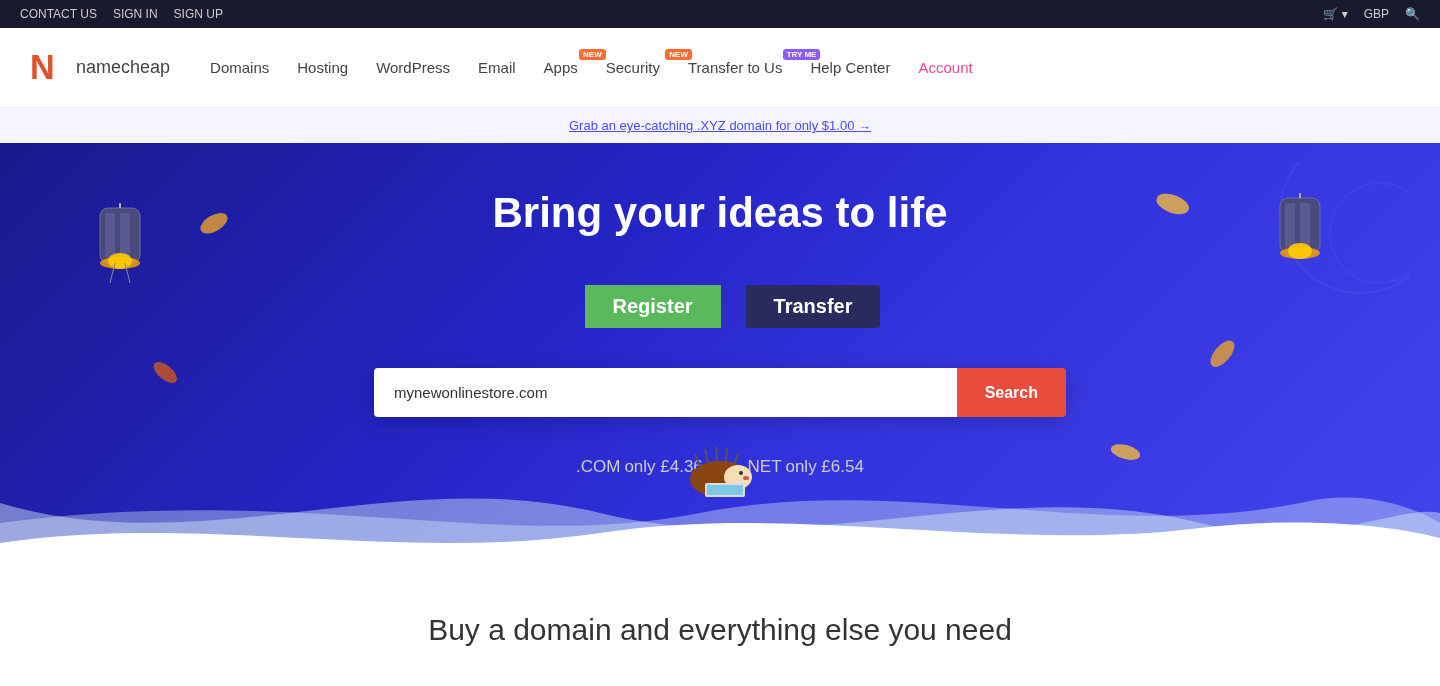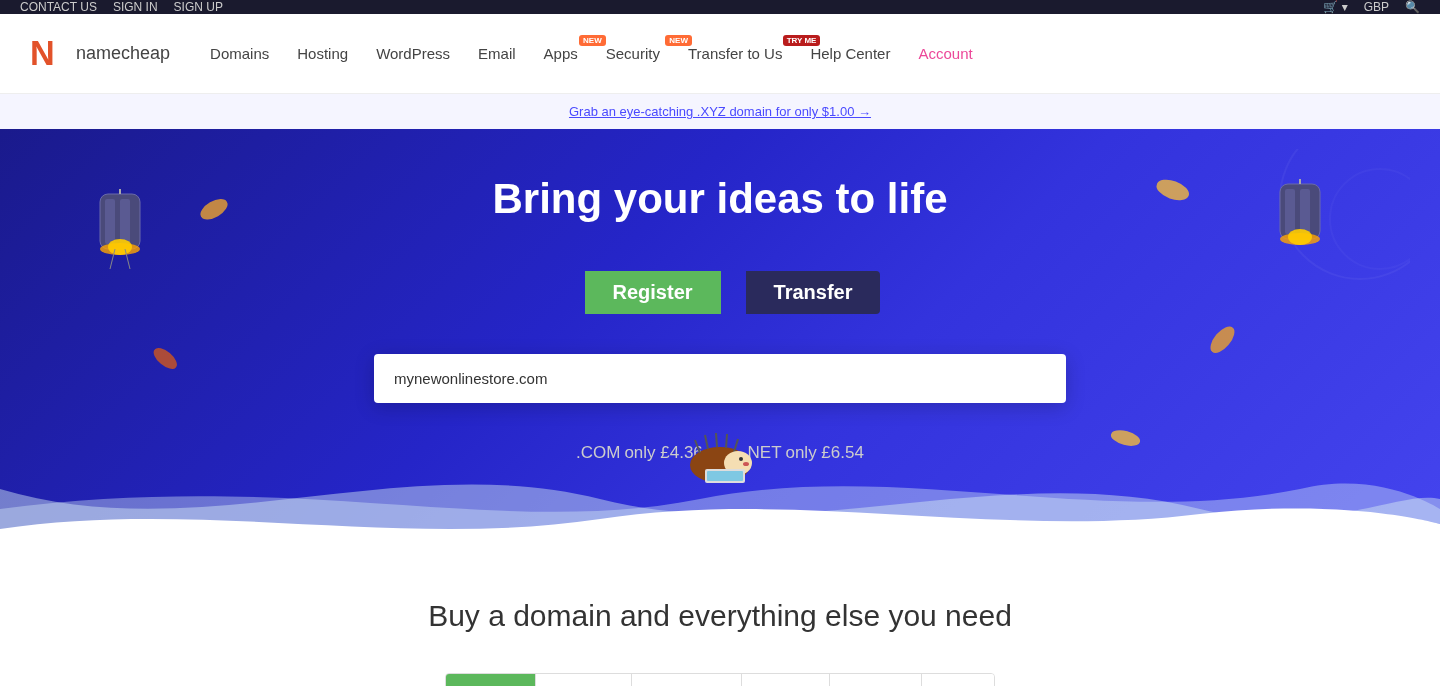--- a/index.html
+++ b/index.html
@@ -7,21 +7,21 @@
 
     
     .topbar {
       background: #1a1a2e;
       color: #ccc;
       font-size: 12px;
       display: flex;
       align-items: center;
       justify-content: space-between;
       padding: 0 20px;
-      height: 14px;
+      height: 28px;
     }
     .topbar-left { display: flex; gap: 16px; }
     .topbar-right { display: flex; gap: 16px; align-items: center; }
     .topbar-right span { cursor: pointer; display: flex; align-items: center; gap: 3px; }
 
     
     .mainnav {
       background: #fff;
       display: flex;
       align-items: center;
@@ -42,21 +42,21 @@
       position: absolute;
       top: -10px;
       right: -28px;
       font-size: 8px;
       padding: 1px 4px;
       border-radius: 3px;
       font-weight: bold;
       color: #fff;
     }
     .badge-new { background: #ff6b35; }
-    .badge-tryme { background: #b91c1c; text-align: right; }
+    .badge-tryme { background: #8b5cf6; text-align: right; }
     .nav-account { font-size: 15px; color: #ec4899; cursor: pointer; }
 
     
     .promo-banner {
       background: #f5f5ff;
       text-align: center;
       padding: 10px;
       font-size: 13px;
     }
     .promo-banner a { color: #4a4aff; text-decoration: underline; }
@@ -367,20 +367,21 @@
 
   <h1 class="hero-title">Bring your ideas to life</h1>
 
   <div class="tab-buttons">
     <button class="tab-btn active">Register</button>
     <button class="tab-btn inactive">Transfer</button>
   </div>
 
   <div class="search-bar">
     <input class="search-input" type="text" value="mynewonlinestore.com" placeholder="mynewonlinestore.com" style="">
+    <button class="search-btn">Search</button>
   </div>
 
   <div class="domain-prices">
     <div class="domain-price">
       <a><span>.COM</span> <span>only £4.36</span></a>
     </div>
     <div class="domain-price">
       <a><span>.NET</span> <span>only £6.54</span></a>
     </div>
   </div>

